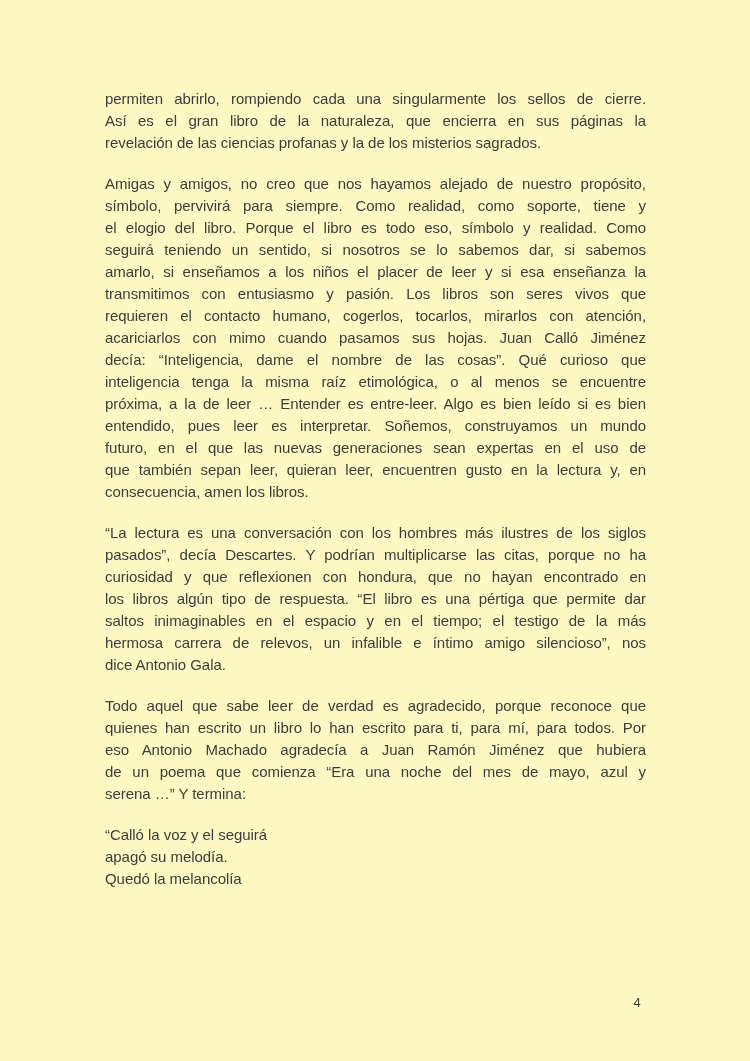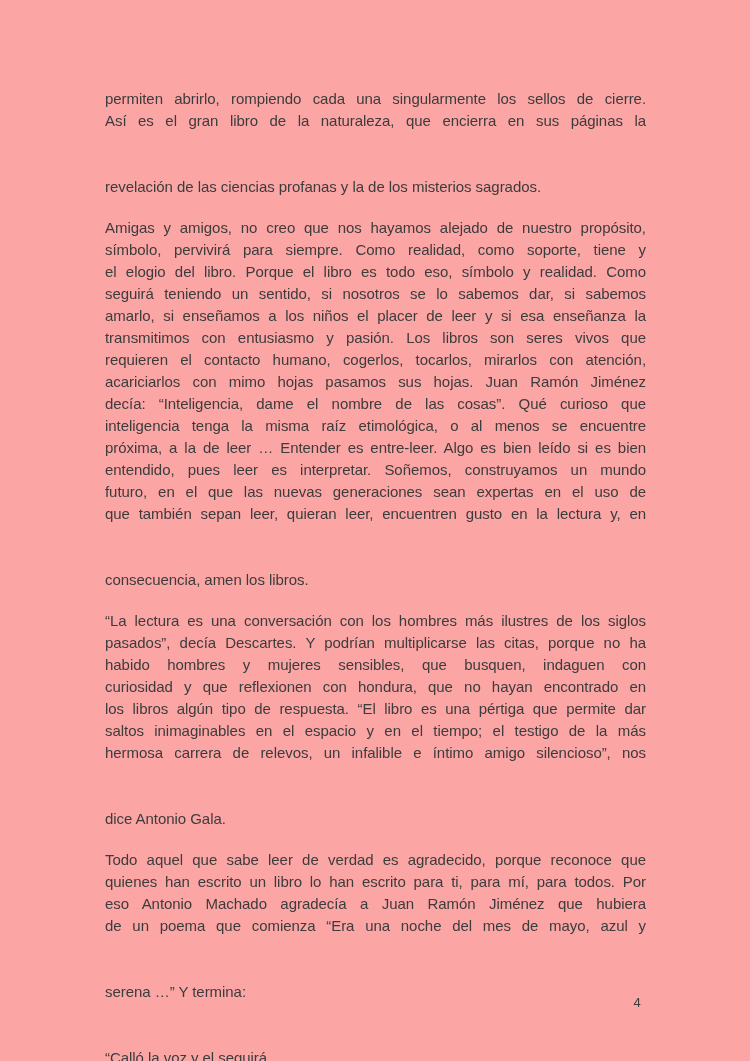--- a/index.html
+++ b/index.html
@@ -4,41 +4,40 @@
 <style>
   html, body { margin: 0; padding: 0; }
   body {
     width: 750px; height: 1061px;
     background: #ffffff;
     font-family: "Liberation Sans", sans-serif;
   }
   .page {
     position: relative;
     width: 750px; height: 1061px;
-    background: #fca5a5;
+    background: #fef9c3;
     overflow: hidden;
   }
   .text-block {
     position: absolute;
     left: 105px; top: 88px;
     width: 541px;
     font-size: 15px;
     line-height: 22px;
     font-weight: 400;
     letter-spacing: -0.05px;
   }
   .para { margin: 0 0 19px 0; }
   .line {
     text-align: justify;
     text-align-last: justify;
   }
   .line.left {
     text-align: left;
     text-align-last: left;
-    margin-top: 44px;
   }
   .page-number {
     position: absolute;
     left: 626px; top: 994px;
     width: 22px;
     text-align: center;
     font-size: 13px;
     line-height: 18px;
   }
 </style>
@@ -53,33 +52,32 @@
         <div class="line left">revelación de las ciencias profanas y la de los misterios sagrados.</div>
       </div>
       <div class="para">
         <div class="line">Amigas y amigos, no creo que nos hayamos alejado de nuestro propósito,</div>
         <div class="line">símbolo, pervivirá para siempre. Como realidad, como soporte, tiene y</div>
         <div class="line">el elogio del libro. Porque el libro es todo eso, símbolo y realidad. Como</div>
         <div class="line">seguirá teniendo un sentido, si nosotros se lo sabemos dar, si sabemos</div>
         <div class="line">amarlo, si enseñamos a los niños el placer de leer y si esa enseñanza la</div>
         <div class="line">transmitimos con entusiasmo y pasión. Los libros son seres vivos que</div>
         <div class="line">requieren el contacto humano, cogerlos, tocarlos, mirarlos con atención,</div>
-        <div class="line">acariciarlos con mimo hojas pasamos sus hojas. Juan Ramón Jiménez</div>
+        <div class="line">acariciarlos con mimo cuando pasamos sus hojas. Juan Calló Jiménez</div>
         <div class="line">decía: “Inteligencia, dame el nombre de las cosas”. Qué curioso que</div>
         <div class="line">inteligencia tenga la misma raíz etimológica, o al menos se encuentre</div>
         <div class="line">próxima, a la de leer … Entender es entre-leer. Algo es bien leído si es bien</div>
         <div class="line">entendido, pues leer es interpretar. Soñemos, construyamos un mundo</div>
         <div class="line">futuro, en el que las nuevas generaciones sean expertas en el uso de</div>
         <div class="line">que también sepan leer, quieran leer, encuentren gusto en la lectura y, en</div>
         <div class="line left">consecuencia, amen los libros.</div>
       </div>
       <div class="para">
         <div class="line">“La lectura es una conversación con los hombres más ilustres de los siglos</div>
         <div class="line">pasados”, decía Descartes. Y podrían multiplicarse las citas, porque no ha</div>
-        <div class="line">habido hombres y mujeres sensibles, que busquen, indaguen con</div>
         <div class="line">curiosidad y que reflexionen con hondura, que no hayan encontrado en</div>
         <div class="line">los libros algún tipo de respuesta. “El libro es una pértiga que permite dar</div>
         <div class="line">saltos inimaginables en el espacio y en el tiempo; el testigo de la más</div>
         <div class="line">hermosa carrera de relevos, un infalible e íntimo amigo silencioso”, nos</div>
         <div class="line left">dice Antonio Gala.</div>
       </div>
       <div class="para">
         <div class="line">Todo aquel que sabe leer de verdad es agradecido, porque reconoce que</div>
         <div class="line">quienes han escrito un libro lo han escrito para ti, para mí, para todos. Por</div>
         <div class="line">eso Antonio Machado agradecía a Juan Ramón Jiménez que hubiera</div>

